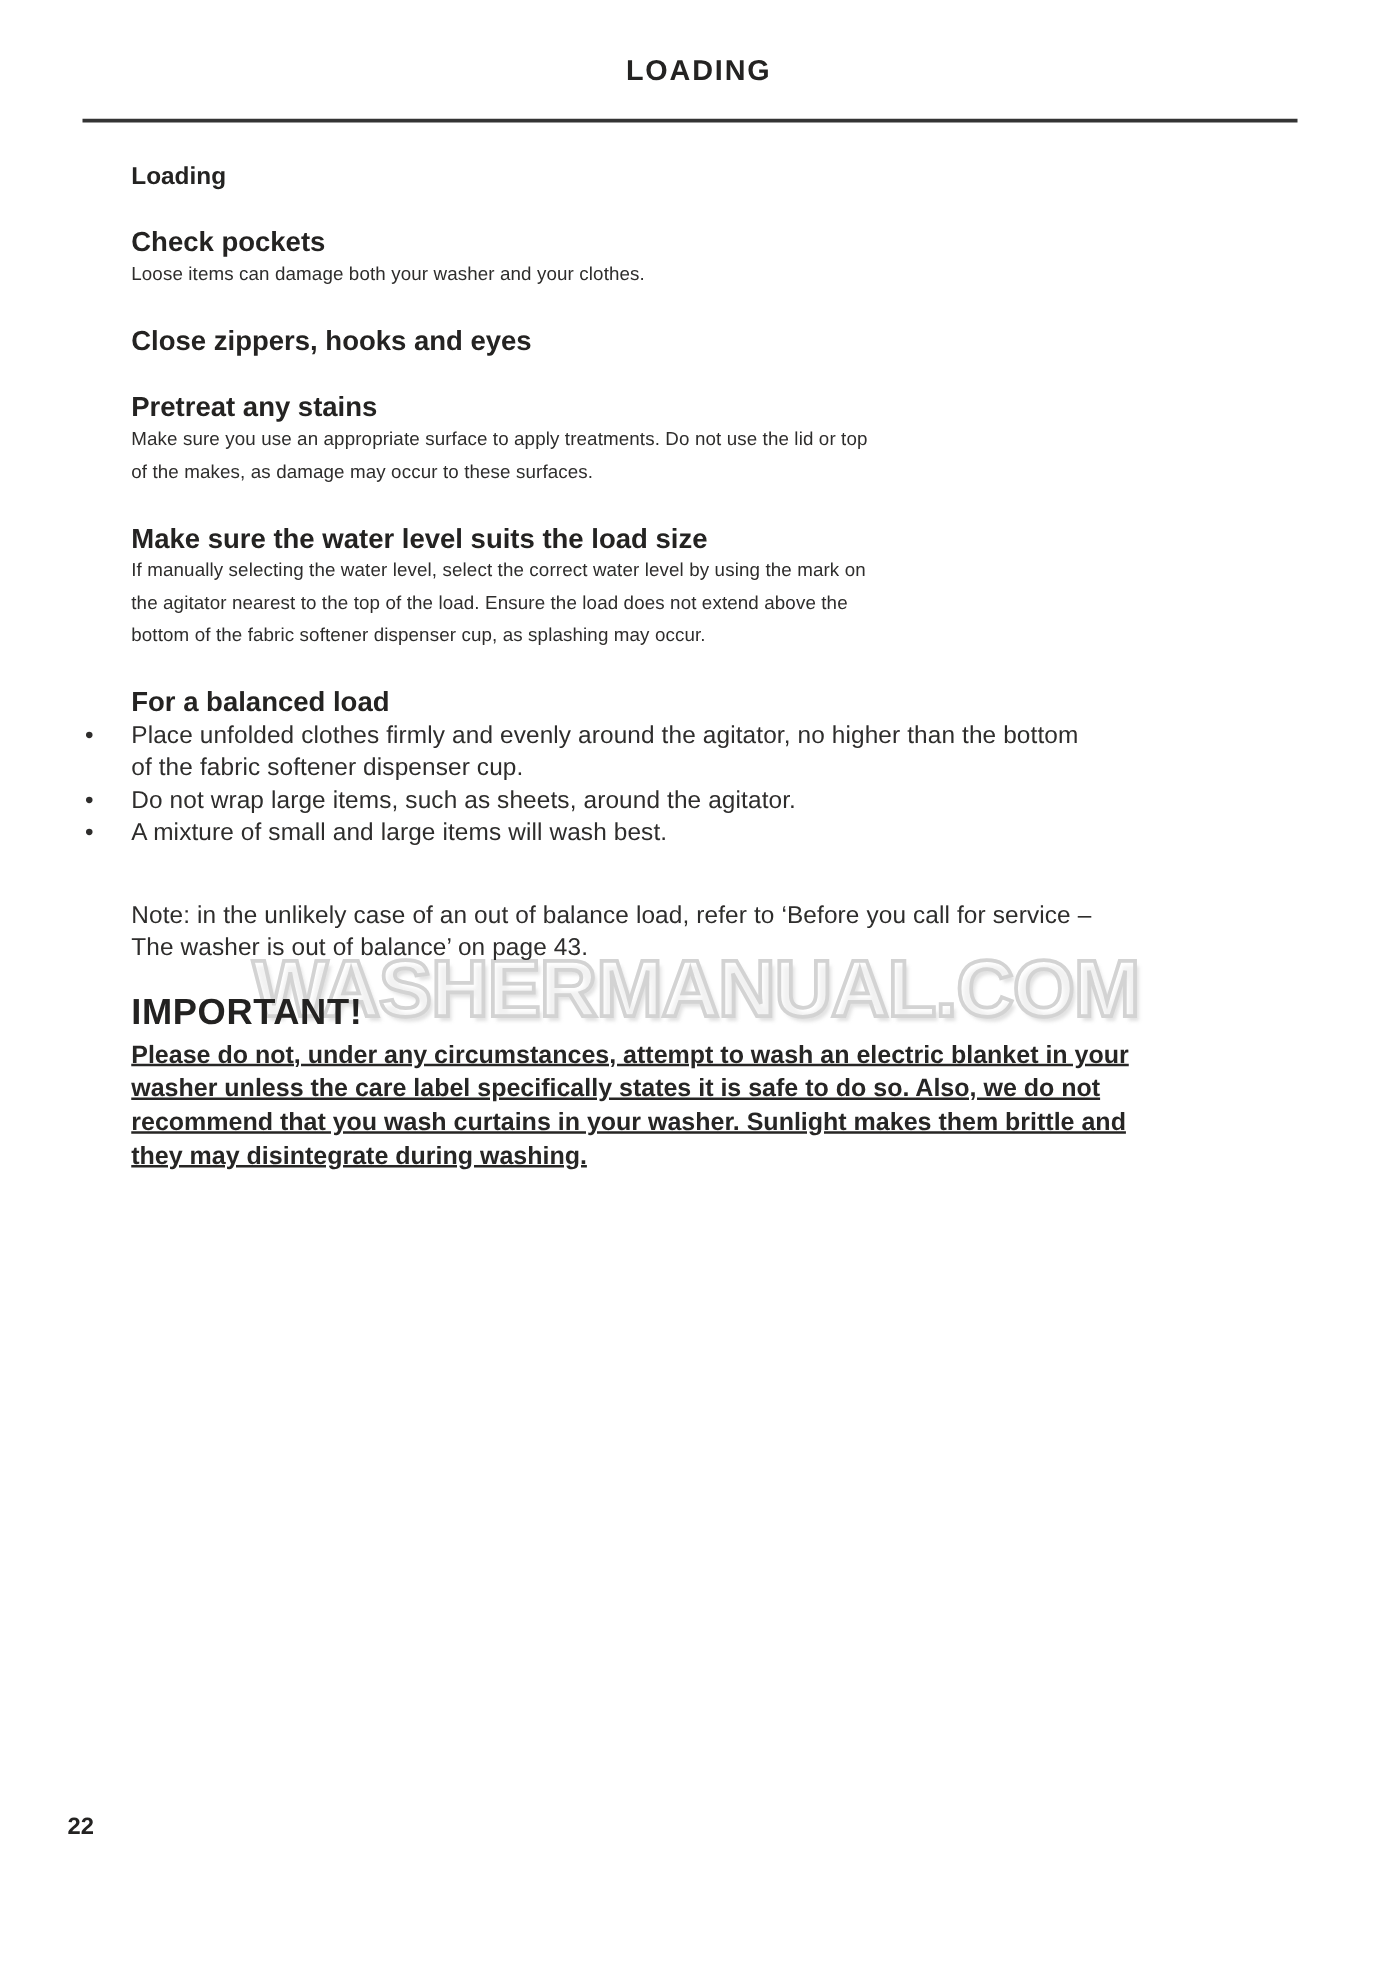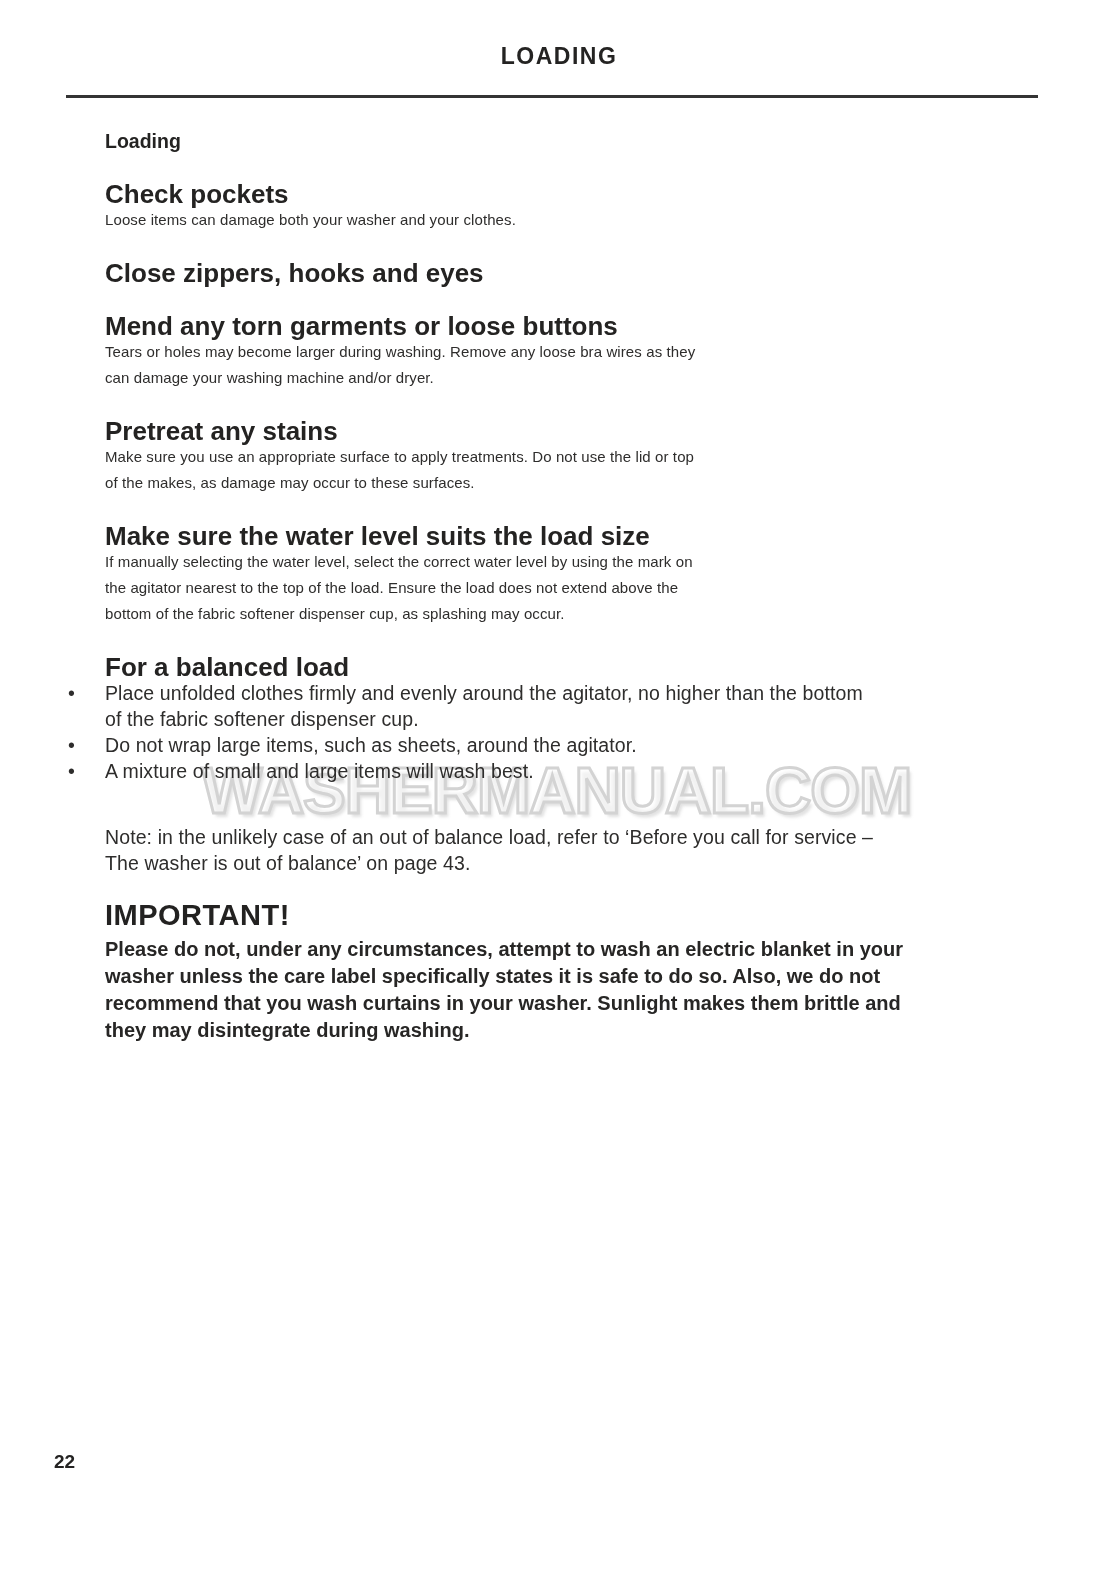--- a/index.html
+++ b/index.html
@@ -50,21 +50,21 @@
   .intro-heading {
     margin: 30px 0 0 0;
     font-size: 19.5px;
     line-height: 26px;
     font-weight: bold;
     color: #242322;
   }
   .section { margin-top: 27px; }
   .section-heading {
     margin: 0;
-    font-size: 26px;
+    font-size: 22px;
     line-height: 26px;
     font-weight: bold;
     color: #242322;
   }
   .section-body {
     margin: 0;
     font-size: 15px;
     line-height: 26px;
     letter-spacing: 0.1px;
     white-space: pre-line;
@@ -102,20 +102,21 @@
     letter-spacing: 0.5px;
     color: #232221;
   }
   .important-body {
     margin: 6px 0 0 0;
     font-size: 20px;
     line-height: 27px;
     font-weight: bold;
     white-space: pre-line;
     color: #272625;
+    text-decoration: underline;
   }
   .page-number {
     position: absolute;
     left: 54px;
     top: 1451px;
     font-size: 19px;
     font-weight: bold;
     color: #242322;
   }
 </style>
@@ -135,25 +136,20 @@
 
     <div class="section">
       <h3 class="section-heading">Check pockets</h3>
       <p class="section-body">Loose items can damage both your washer and your clothes.</p>
     </div>
 
     <div class="section">
       <h3 class="section-heading">Close zippers, hooks and eyes</h3>
     </div>
 
-    <div class="section">
-      <h3 class="section-heading">Mend any torn garments or loose buttons</h3>
-      <p class="section-body">Tears or holes may become larger during washing. Remove any loose bra wires as they
-can damage your washing machine and/or dryer.</p>
-    </div>
 
     <div class="section">
       <h3 class="section-heading">Pretreat any stains</h3>
       <p class="section-body">Make sure you use an appropriate surface to apply treatments. Do not use the lid or top
 of the makes, as damage may occur to these surfaces.</p>
     </div>
 
     <div class="section">
       <h3 class="section-heading">Make sure the water level suits the load size</h3>
       <p class="section-body">If manually selecting the water level, select the correct water level by using the mark on

